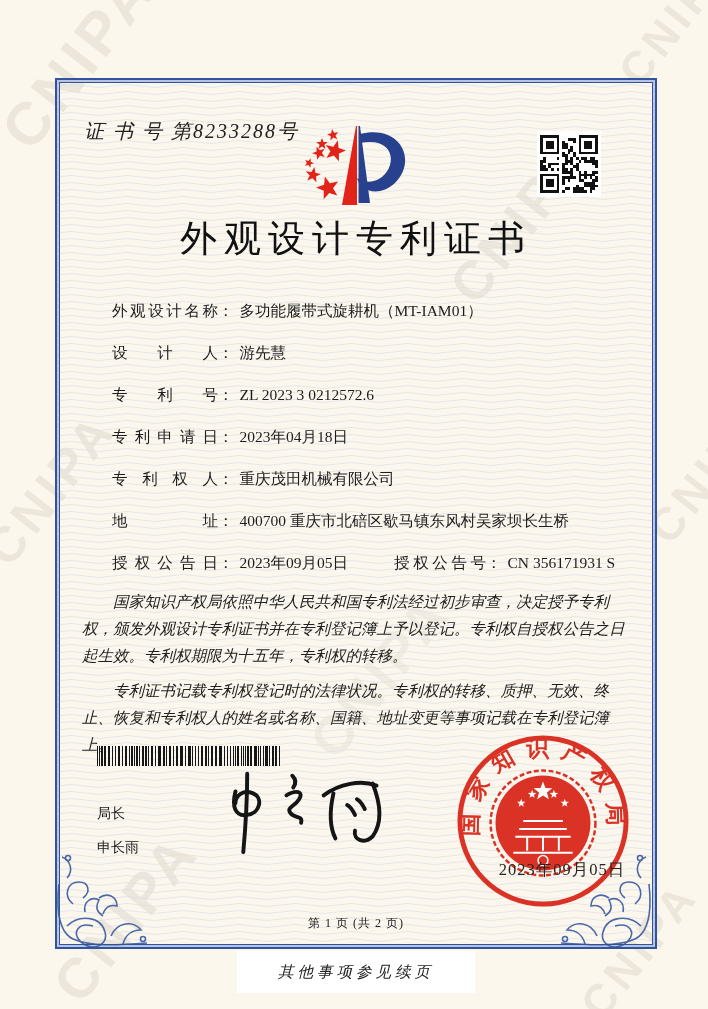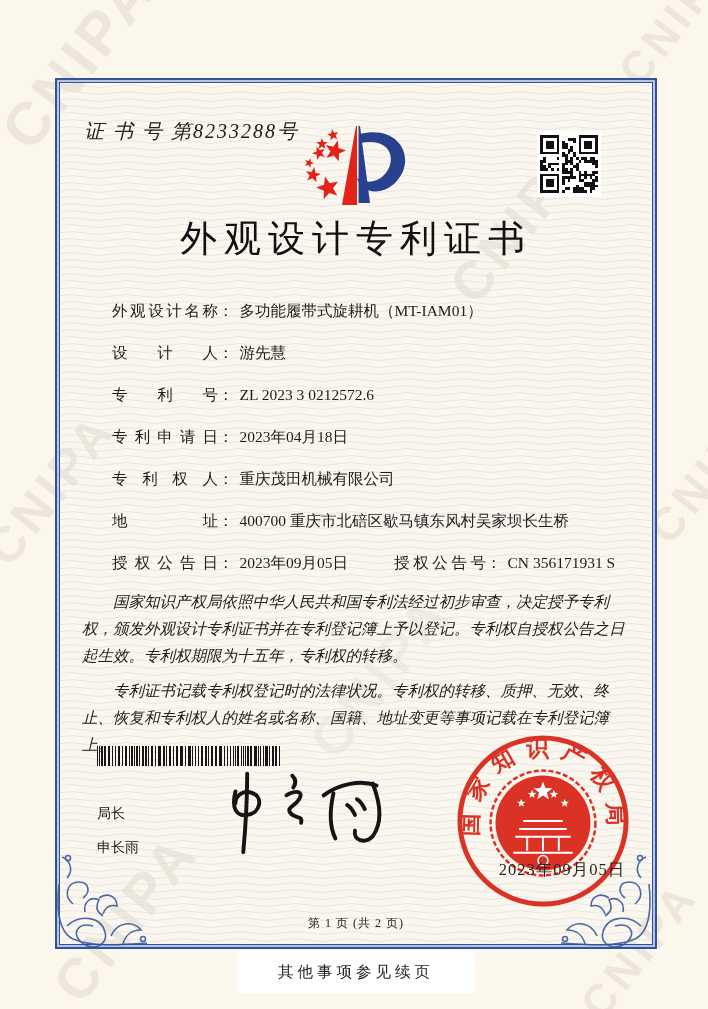--- a/index.html
+++ b/index.html
@@ -31,21 +31,21 @@
   .officials{position:absolute;left:40px;top:716px;font-family:"Liberation Sans","DejaVu Sans",sans-serif;
              font-size:14px;line-height:34px;color:#1b1b1b;}
   .signature{position:absolute;left:150px;top:682px;width:198px;height:98px;}
   .seal{position:absolute;left:397px;top:652px;width:178px;height:178px;}
   .seal svg{opacity:.94;}
   .seal-date{position:absolute;left:419px;top:779px;width:172px;text-align:center;font-size:16.5px;
              letter-spacing:1px;color:#2a2522;z-index:3;}
   .page-no{position:absolute;left:0;top:835px;width:100%;text-align:center;font-size:12px;letter-spacing:1px;color:#222;}
   .footer-box{position:absolute;left:237px;top:951px;width:238px;height:42px;background:#ffffff;z-index:3;
               display:flex;align-items:center;justify-content:center;}
-  .footer-note{font-size:15.5px;letter-spacing:4px;color:#222;}
+  .footer-note{font-size:15.5px;font-style:italic;letter-spacing:4px;color:#222;}
 </style>
 </head>
 <body>
 
 <div class="page">
 
   <span class="wm" style="left:-25px;top:25px;font-size:60px;">CNIPA</span>
   <span class="wm" style="left:425px;top:190px;font-size:54px;">CNIPA</span>
   <span class="wm" style="left:598px;top:-8px;font-size:44px;">CNIPA</span>
   <span class="wm" style="left:-38px;top:460px;font-size:50px;">CNIPA</span>

